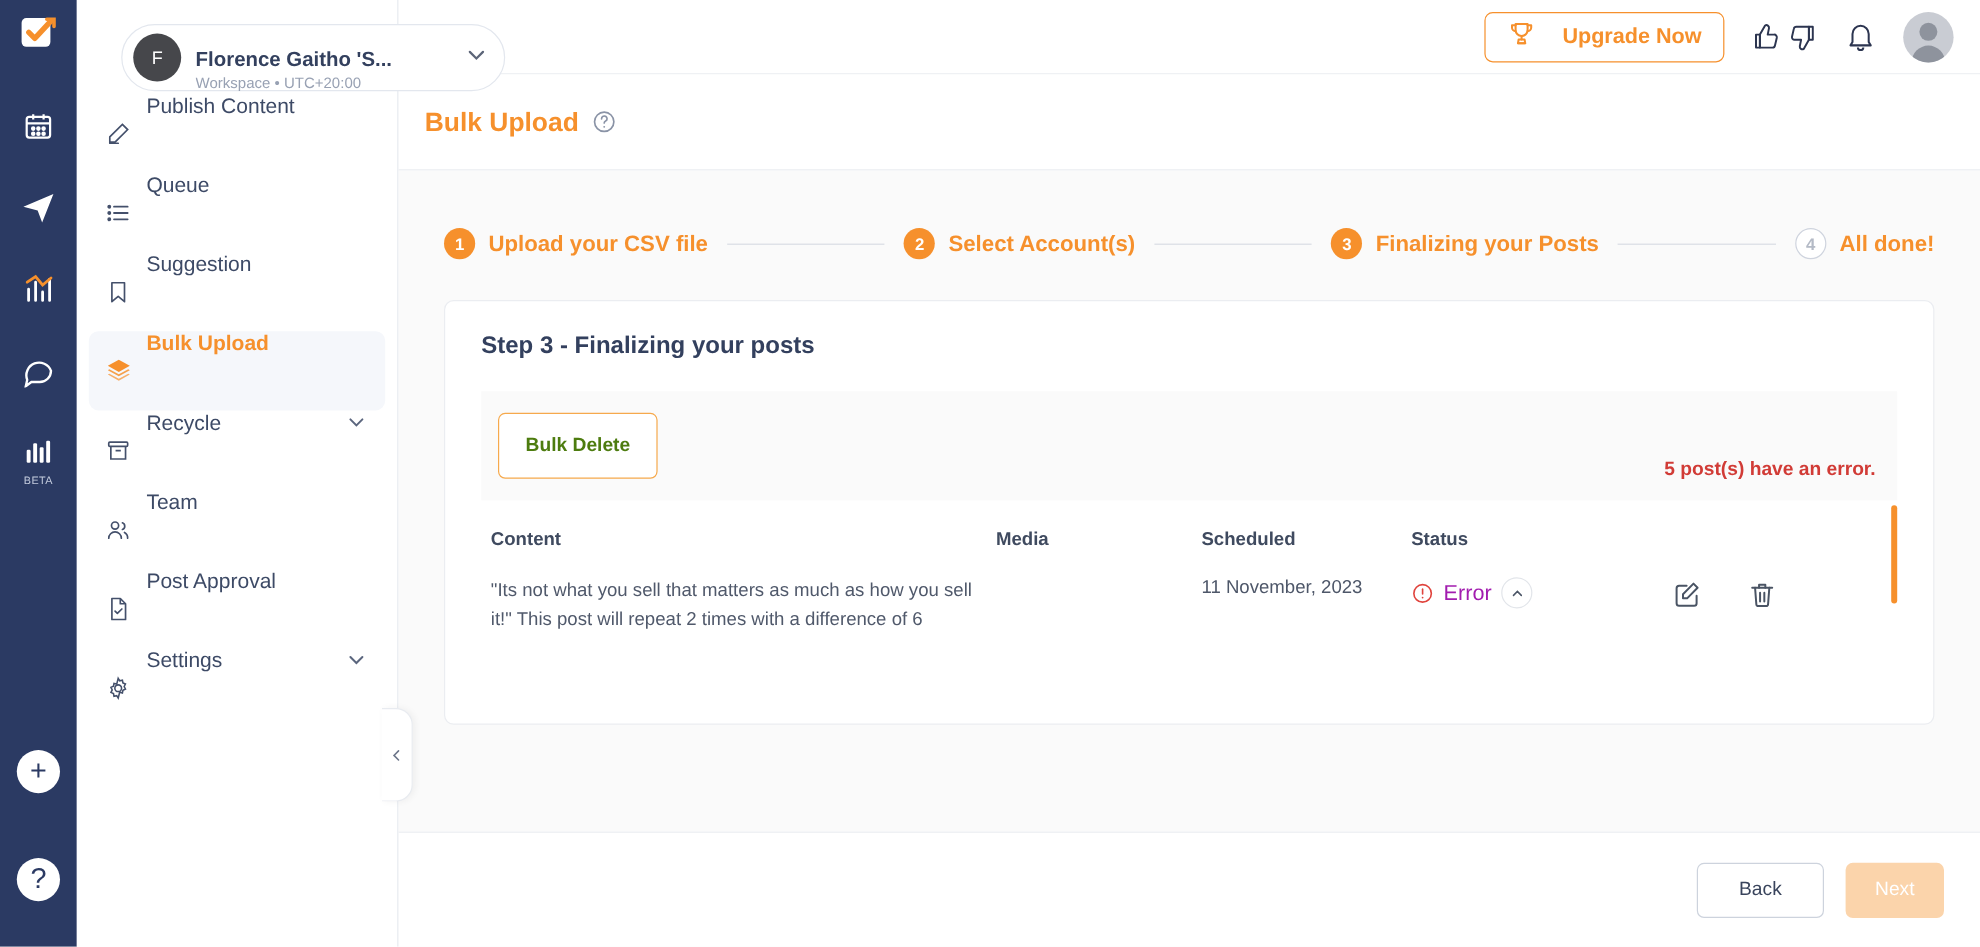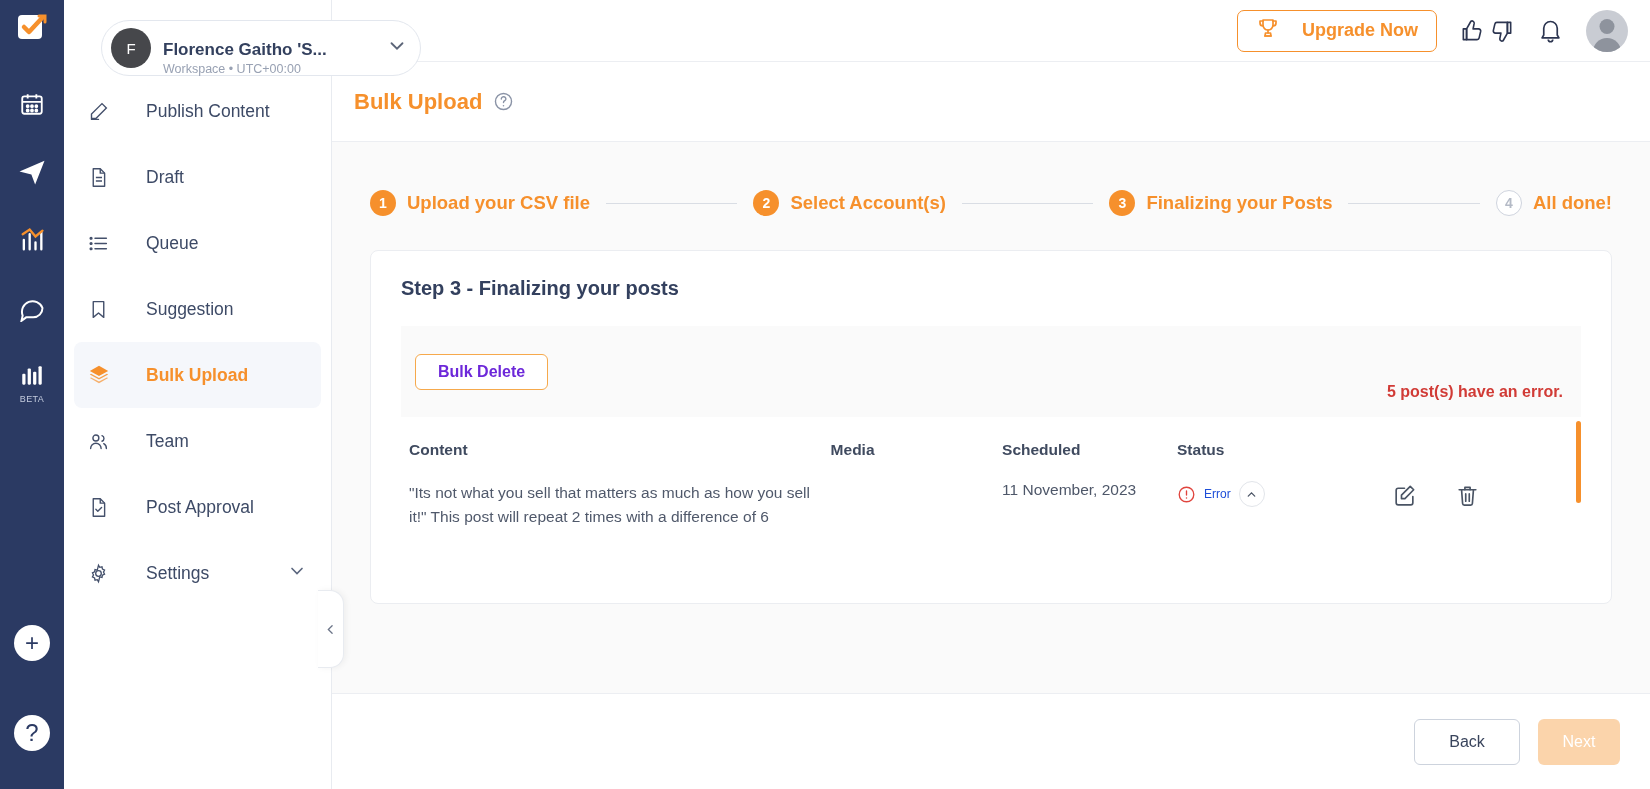--- a/index.html
+++ b/index.html
@@ -63,23 +63,22 @@
   .ws-name {
     font-size: 17px; color: #33405e; font-weight: 700;
     white-space: nowrap; line-height: 1.15;
   }
   .ws-sub { font-size: 12.5px; color: #98a1b3; margin-top: 2px; }
   .ws-chev { width: 30px; text-align: center; color: #6b7384; }
 
   .nav { padding-top: 78px; }
   .nav-item {
     height: 66px; margin: 0 10px; padding: 0 14px;
-    display: flex; align-items: center; border-radius: 8px;
+    display: flex; border-radius: 8px;
     color: #3d4a66;
-    gap: 24px;
   }
   .nav-item .ico { width: 34px; display: flex; align-items: center; color: #44506b; }
   .nav-label { font-size: 17.5px; }
   .nav-item.active { background: #f5f7fb; }
   .nav-item.active .nav-label { color: #f6902c; font-weight: 700; }
   .nav-chev { margin-left: auto; color: #5b667e; }
 
   .collapse-tab {
     position: absolute; right: -13px; top: 590px;
     width: 26px; height: 78px;
@@ -145,23 +144,23 @@
     background: #ffffff; border: 1px solid #ebedf1; border-radius: 8px;
     margin: 0 16px; padding: 26px 30px 30px 30px;
   }
   .card-title { font-size: 20px; font-weight: 700; color: #33405e; }
 
   .toolbar {
     margin-top: 26px; background: #fafafa;
     display: flex; align-items: center; padding: 16px 0 16px 14px;
   }
   .bulk-delete {
-    height: 36px; padding: 0 22px; background: #fff;
+    height: 55px; padding: 0 22px; background: #fff;
     border: 1.4px solid #f6a94c; border-radius: 6px;
-    color: #6d28d9; font-size: 16px; font-weight: 700;
+    color: #4d7c0f; font-size: 16px; font-weight: 700;
     display: flex; align-items: center;
   }
   .error-note { margin-left: auto; margin-right: 18px; color: #d13b36; font-size: 16px; font-weight: 700; margin-top: 41px; }
 
   .table-wrap { position: relative; }
   .scroll-ind {
     position: absolute; right: 0; top: 4px; width: 5px; height: 82px;
     border-radius: 3px; background: #f6902c;
   }
   table { width: 100%; border-collapse: collapse; }
@@ -170,21 +169,21 @@
     padding: 24px 0 22px 0;
   }
   td { font-size: 15.5px; color: #4e5769; padding: 0 0 44px 0; vertical-align: top; }
   .col-content { width: 470px; padding-left: 8px; }
   .col-media { width: 186px; }
   .col-sched { width: 186px; }
   .col-status { width: 230px; }
   .col-actions { width: 200px; }
   .post-text { line-height: 1.55; color: #50596b; max-width: 450px; }
   .status-cell { display: flex; align-items: center; gap: 8px; }
-  .status-err { color: #1d4ed8; font-size: 12px; }
+  .status-err { color: #a21caf; font-size: 18px; }
   .err-ico { color: #e0443d; display: flex; }
   .chev-btn {
     width: 26px; height: 26px; border-radius: 50%;
     border: 1px solid #e2e5ea; background: #fff;
     display: flex; align-items: center; justify-content: center;
     color: #4b5566;
   }
   .actions { display: flex; align-items: center; gap: 38px; padding-top: 2px; }
   .act-ico { color: #4a5464; display: flex; }
 
@@ -269,51 +268,41 @@
       <div class="rail-circle">?</div>
     </div>
   </div>
 
   <div class="sidebar">
 
     <div class="ws-card">
       <div class="ws-avatar">F</div>
       <div class="ws-text">
         <div class="ws-name">Florence Gaitho 'S...</div>
-        <div class="ws-sub">Workspace • UTC+00:00</div>
+        <div class="ws-sub">Workspace • UTC+20:00</div>
       </div>
       <div class="ws-chev">
         <svg width="22" height="22" viewBox="0 0 24 24" fill="none" stroke="#5c6578" stroke-width="2" stroke-linecap="round">
             <path d="M6 9l6 6 6-6"></path>
           </svg>
       </div>
     </div>
 
     <div class="nav">
 
       <div class="nav-item">
         <span class="ico">
           <svg width="21" height="21" viewBox="0 0 24 24" fill="none" stroke="#44506b" stroke-width="1.6" stroke-linecap="round">
               <path d="M16 3l5 5L9 20H4v-5z"></path>
               <path d="M4 21h8"></path>
             </svg>
         </span>
         <span class="nav-label">Publish Content</span>
       </div>
 
-      <div class="nav-item">
-        <span class="ico">
-          <svg width="21" height="21" viewBox="0 0 24 24" fill="none" stroke="#44506b" stroke-width="1.6" stroke-linejoin="round">
-              <path d="M6 2h8l5 5v15H6z"></path>
-              <path d="M14 2v5h5"></path>
-              <path d="M9 12h7M9 16h7"></path>
-            </svg>
-        </span>
-        <span class="nav-label">Draft</span>
-      </div>
 
       <div class="nav-item">
         <span class="ico">
           <svg width="21" height="21" viewBox="0 0 24 24" fill="none" stroke="#44506b" stroke-width="1.7" stroke-linecap="round">
               <path d="M8 6h13M8 12h13M8 18h13"></path>
               <circle cx="3.5" cy="6" r="1" fill="#44506b"></circle>
               <circle cx="3.5" cy="12" r="1" fill="#44506b"></circle>
               <circle cx="3.5" cy="18" r="1" fill="#44506b"></circle>
             </svg>
         </span>
@@ -333,20 +322,35 @@
         <span class="ico">
           <svg width="22" height="22" viewBox="0 0 24 24" fill="#f6902c">
             <path d="M12 2 L22 7.5 L12 13 L2 7.5 Z"></path>
             <path d="M12 15.2 L3.4 10.6 L2 11.4 L12 17 L22 11.4 L20.6 10.6 Z" opacity=".85"></path>
             <path d="M12 19.2 L3.4 14.6 L2 15.4 L12 21 L22 15.4 L20.6 14.6 Z" opacity=".7"></path>
           </svg>
         </span>
         <span class="nav-label">Bulk Upload</span>
       </div>
 
+      <div class="nav-item">
+        <span class="ico">
+          <svg width="21" height="21" viewBox="0 0 24 24" fill="none" stroke="#44506b" stroke-width="1.6">
+              <rect x="3" y="4" width="18" height="4" rx="1"></rect>
+              <path d="M5 8v12h14V8"></path>
+              <path d="M9.5 12h5"></path>
+            </svg>
+        </span>
+        <span class="nav-label">Recycle</span>
+        <span class="nav-chev">
+          <svg width="20" height="20" viewBox="0 0 24 24" fill="none" stroke="#5b667e" stroke-width="2" stroke-linecap="round">
+              <path d="M6 9l6 6 6-6"></path>
+            </svg>
+        </span>
+      </div>
 
 
       <div class="nav-item">
         <span class="ico">
           <svg width="21" height="21" viewBox="0 0 24 24" fill="none" stroke="#44506b" stroke-width="1.6" stroke-linecap="round">
               <circle cx="9" cy="8" r="3.4"></circle>
               <path d="M3 20a6 6 0 0112 0"></path>
               <path d="M16 5.3a3.4 3.4 0 010 6.4"></path>
               <path d="M18 14.5a6 6 0 013 5.5"></path>
             </svg>

